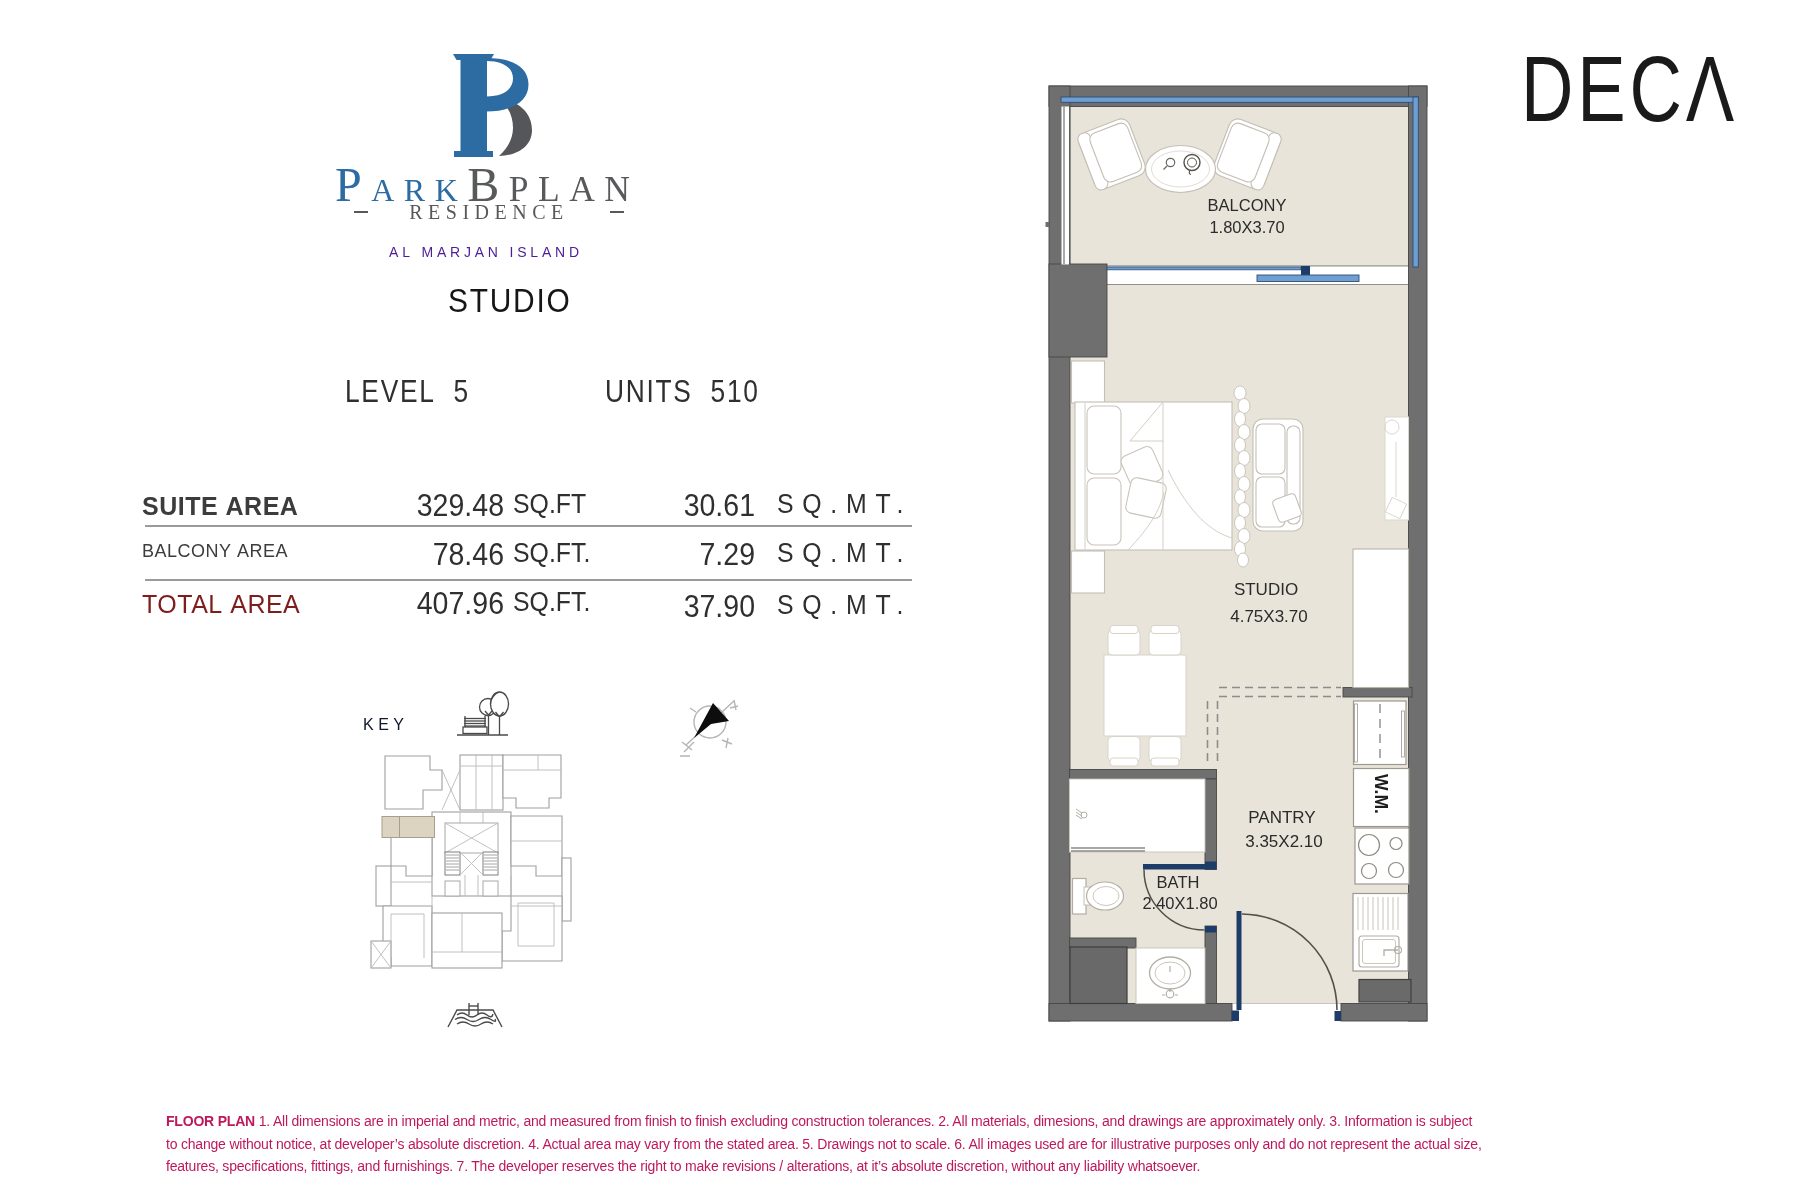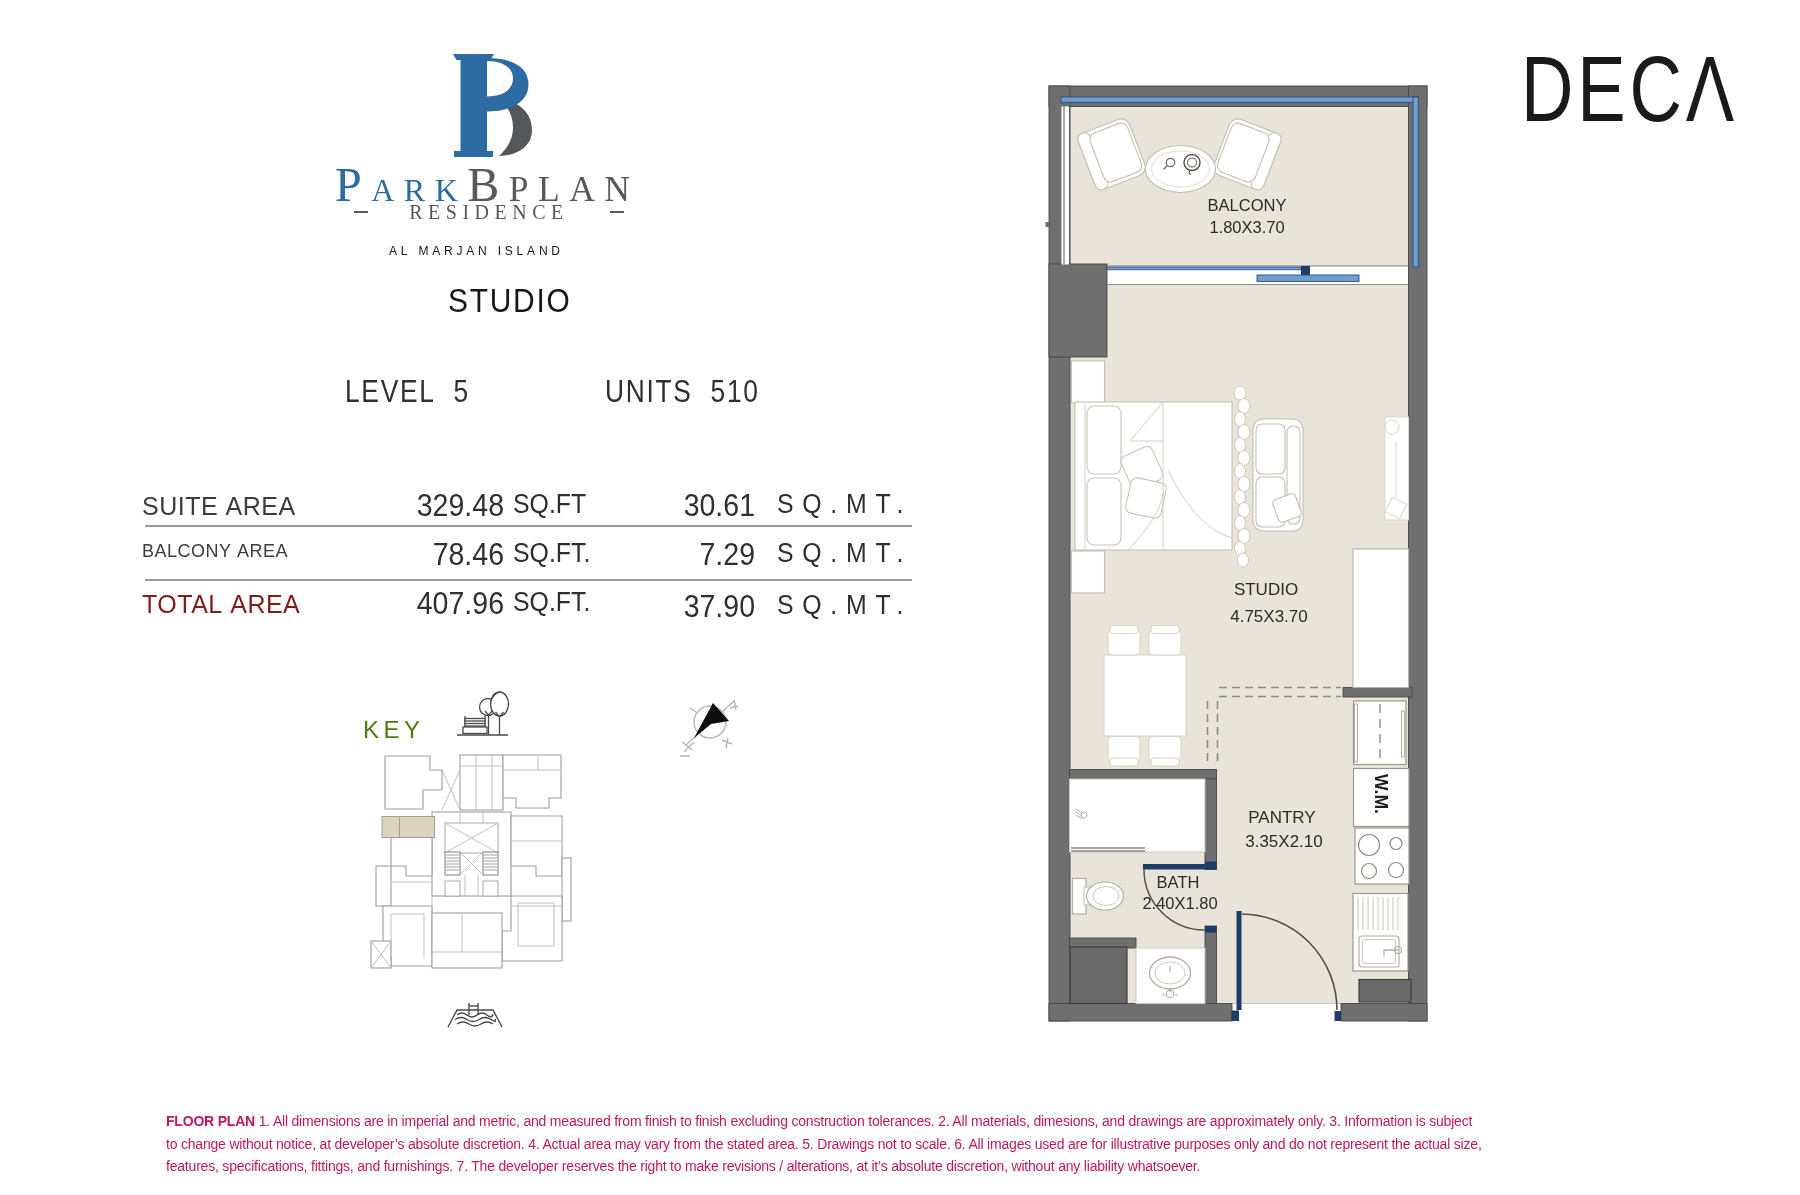--- a/index.html
+++ b/index.html
@@ -25,29 +25,29 @@
   <div class="abs" style="left:335px;top:167px;font-family:'Liberation Serif',serif;font-size:48px;line-height:36px;white-space:nowrap;letter-spacing:9.5px;">
     <span style="color:#2d6ba3;">P</span><span style="color:#2d6ba3;font-size:32px;">ARK</span><span style="color:#58595b;">B</span><span style="color:#58595b;font-size:35.5px;">PLAN</span>
   </div>
 
   <div class="abs" style="left:354px;top:204px;width:270px;height:16px;display:flex;align-items:center;justify-content:space-between;gap:41px;">
     <div style="width:46px;height:2.5px;background:#58595b;"></div>
     <div style="color:#58595b;font-family:'Liberation Serif',serif;font-size:20px;letter-spacing:5.5px;">RESIDENCE</div>
     <div style="width:46px;height:2.5px;background:#58595b;"></div>
   </div>
 
-  <div class="abs" style="left:389px;top:244px;font-size:12px;letter-spacing:3.8px;color:#0f172a;white-space:nowrap;">AL&nbsp;MARJAN&nbsp;ISLAND</div>
+  <div class="abs" style="left:389px;top:244px;font-size:14px;letter-spacing:3.8px;color:#4c1d95;white-space:nowrap;">AL&nbsp;MARJAN&nbsp;ISLAND</div>
 
   <div class="abs cad" style="left:448px;top:281px;font-size:34px;letter-spacing:2px;color:#161616;transform:scaleX(0.88);transform-origin:0 0;white-space:nowrap;">STUDIO</div>
 
   <div class="abs cad" style="left:345px;top:374px;font-size:31px;letter-spacing:2px;transform:scaleX(0.85);transform-origin:0 0;white-space:nowrap;">LEVEL&nbsp;&nbsp;5</div>
 
   <div class="abs cad" style="left:605px;top:374px;font-size:31px;letter-spacing:2px;transform:scaleX(0.85);transform-origin:0 0;white-space:nowrap;">UNITS&nbsp;&nbsp;510</div>
 
-  <div class="abs" style="left:142px;top:492px;font-size:25px;letter-spacing:0.5px;color:#3c3c3c;">SUITE&nbsp;AREA</div>
+  <div class="abs" style="left:142px;top:492px;font-size:25px;letter-spacing:0.5px;color:#3c3c3c;font-weight:bold;">SUITE&nbsp;AREA</div>
 
   <div class="abs" style="left:142px;top:541px;font-size:18px;letter-spacing:0.5px;color:#3c3c3c;">BALCONY&nbsp;AREA</div>
 
   <div class="abs" style="left:142px;top:590px;font-size:25px;letter-spacing:0.5px;color:#7f1d1d;">TOTAL&nbsp;AREA</div>
 
   <div class="abs cad" style="left:304px;top:488px;width:200px;font-size:31px;text-align:right;transform:scaleX(0.92);transform-origin:100% 0;">329.48</div>
   <div class="abs cad" style="left:304px;top:537px;width:200px;font-size:31px;text-align:right;transform:scaleX(0.92);transform-origin:100% 0;">78.46</div>
   <div class="abs cad" style="left:304px;top:586px;width:200px;font-size:31px;text-align:right;transform:scaleX(0.92);transform-origin:100% 0;">407.96</div>
   <div class="abs cad" style="left:513px;top:489px;font-size:27px;transform:scaleX(0.92);transform-origin:0 0;">SQ.FT</div>
   <div class="abs cad" style="left:513px;top:538px;font-size:27px;transform:scaleX(0.92);transform-origin:0 0;">SQ.FT.</div>
@@ -56,21 +56,21 @@
   <div class="abs cad" style="left:555px;top:488px;width:200px;font-size:31px;text-align:right;transform:scaleX(0.92);transform-origin:100% 0;">30.61</div>
   <div class="abs cad" style="left:555px;top:537px;width:200px;font-size:31px;text-align:right;transform:scaleX(0.92);transform-origin:100% 0;">7.29</div>
   <div class="abs cad" style="left:555px;top:589px;width:200px;font-size:31px;text-align:right;transform:scaleX(0.92);transform-origin:100% 0;">37.90</div>
   <div class="abs cad" style="left:777px;top:489px;font-size:27px;letter-spacing:9.5px;transform:scaleX(0.92);transform-origin:0 0;">SQ.MT.</div>
   <div class="abs cad" style="left:777px;top:538px;font-size:27px;letter-spacing:9.5px;transform:scaleX(0.92);transform-origin:0 0;">SQ.MT.</div>
   <div class="abs cad" style="left:777px;top:590px;font-size:27px;letter-spacing:9.5px;transform:scaleX(0.92);transform-origin:0 0;">SQ.MT.</div>
 
   <div class="abs" style="left:145px;top:525px;width:767px;height:1.5px;background:#9a9a9a;"></div>
   <div class="abs" style="left:145px;top:579px;width:767px;height:1.5px;background:#9a9a9a;"></div>
 
-  <div class="abs cad" style="left:363px;top:716px;font-size:24px;letter-spacing:4.5px;color:#4d7c0f;">KEY</div>
+  <div class="abs cad" style="left:363px;top:716px;font-size:16px;letter-spacing:4.5px;color:#0f172a;">KEY</div>
 
   <svg class="abs" style="left:452px;top:680px;" width="62" height="58" viewBox="0 0 62 58">
     <g fill="none" stroke="#4a4a4a" stroke-width="1.3">
       <line x1="5" y1="55" x2="56" y2="55"></line>
       <circle cx="36" cy="27" r="8.5" fill="#ffffff"></circle>
       <path d="M36.5,55 L36.5,34 M33,31 L36.5,35 L40,31"></path>
       <ellipse cx="47.5" cy="24" rx="9" ry="12" fill="#ffffff"></ellipse>
       <path d="M47.5,55 L47.5,36 M43.5,32 L47.5,37 L51.5,32"></path>
       <path d="M47.5,12 C42,14 38.5,19 38.5,24" fill="none"></path>
       <rect x="11" y="47" width="24" height="6.5" fill="#ffffff"></rect>

